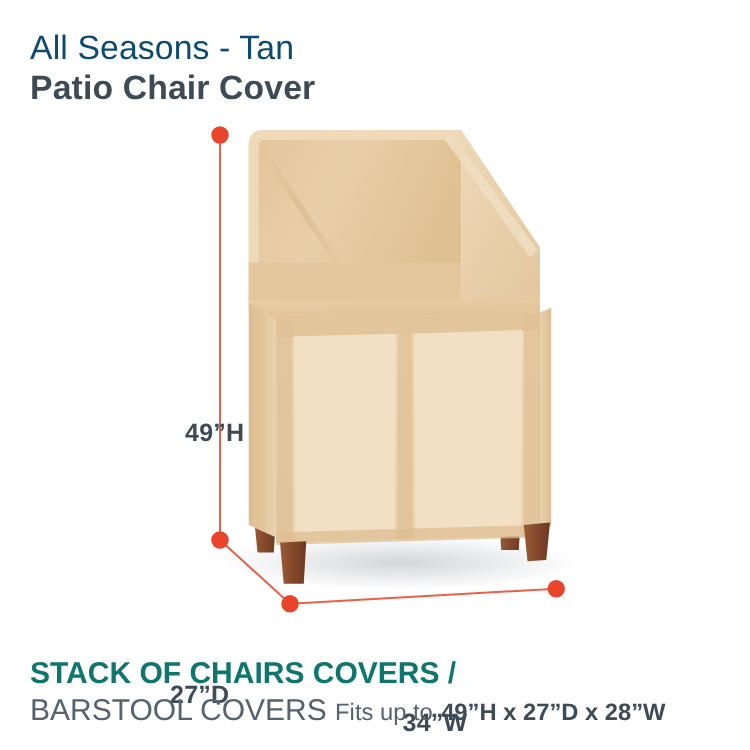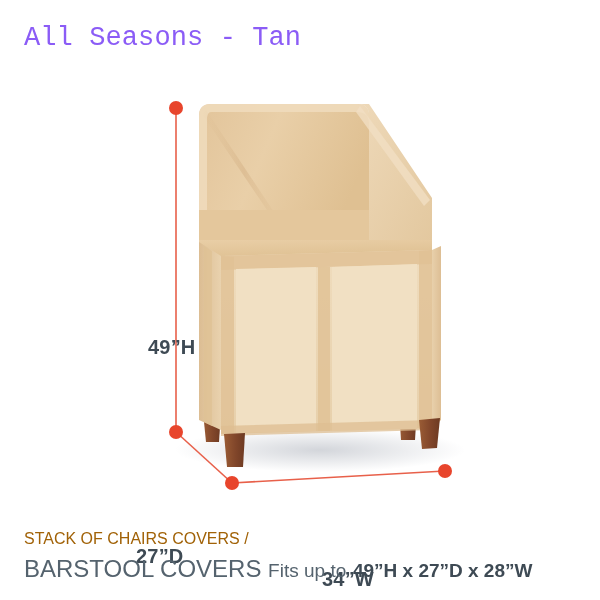--- a/index.html
+++ b/index.html
@@ -24,46 +24,45 @@
   
   .header {
     position: absolute;
     left: 24px;
     top: 22px;
     width: 420px;
   }
   .title-line1 {
     font-size: 27px;
     font-weight: 400;
-    color: #8b5cf6;
+    color: #0c4a6e;
     letter-spacing: 0.1px;
     line-height: 32px;
     white-space: nowrap;
-    font-family: Liberation Mono, monospace;
   }
   .title-line2 {
     font-size: 27px;
     font-weight: 700;
     color: #3e4a54;
     letter-spacing: 0.1px;
     line-height: 33px;
     white-space: nowrap;
   }
 
   
   .footer {
     position: absolute;
     left: 24px;
     top: 524px;
     width: 566px;
   }
   .foot-line {
-    font-size: 16px;
-    font-weight: 400;
-    color: #a16207;
+    font-size: 24px;
+    font-weight: 700;
+    color: #0f766e;
     line-height: 30px;
     white-space: nowrap;
   }
   .foot-line2 {
     font-size: 24px;
     font-weight: 400;
     color: #55636e;
     line-height: 30px;
     white-space: nowrap;
   }
@@ -101,20 +100,21 @@
   #dim-d-label { left: 136px; top: 455px; }
   #dim-w-label { left: 322px; top: 478px; }
 </style>
 </head>
 <body>
 
 <div id="page">
 
   <div class="header">
     <div class="title-line1">All Seasons - Tan</div>
+    <div class="title-line2">Patio Chair Cover</div>
   </div>
 
   <div class="stage">
     <svg width="600" height="420" viewBox="0 0 600 420" xmlns="http://www.w3.org/2000/svg">
       <defs>
         <linearGradient id="gBack" x1="0" y1="0" x2="1" y2="0.35">
           <stop offset="0%" stop-color="#e2c49a"></stop>
           <stop offset="45%" stop-color="#e9cfa8"></stop>
           <stop offset="100%" stop-color="#dfc092"></stop>
         </linearGradient>

